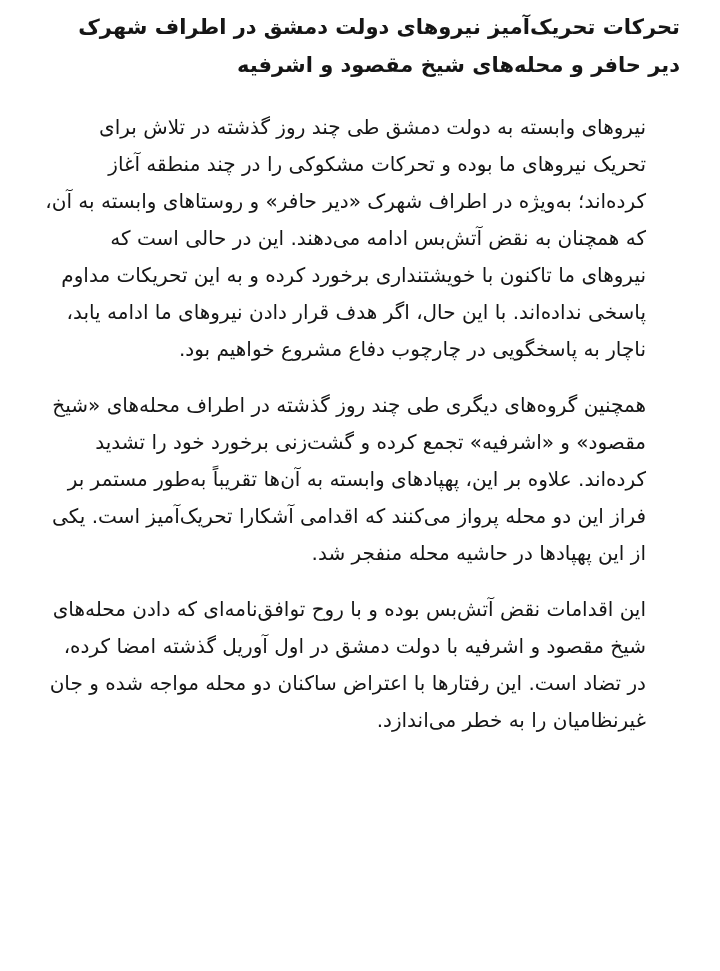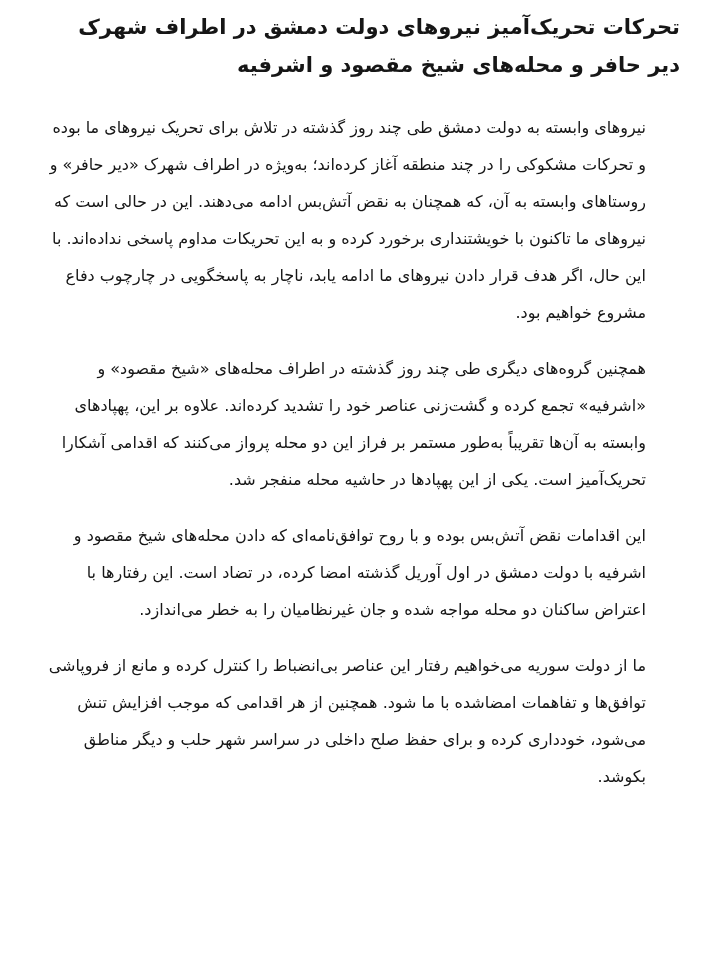--- a/index.html
+++ b/index.html
@@ -26,32 +26,31 @@
     margin: 0 0 25px 0;
     font-size: 21px;
     font-weight: bold;
     line-height: 38px;
     color: var(--text, #161616);
   }
   .doc-paragraph {
     margin: 0 0 19px 0;
     
     padding: 0 34px 0 0;
-    font-size: 16px;
+    font-size: 20px;
     font-weight: normal;
     line-height: 37px;
     color: var(--text, #161616);
   }
 </style>
 </head>
 <body>
 
 <main class="page" lang="fa" dir="rtl">
   <h1 class="doc-title">تحرکات تحریک‌آمیز نیروهای دولت دمشق در اطراف شهرک دیر حافر و محله‌های شیخ مقصود و اشرفیه</h1>
 
   <p class="doc-paragraph">نیروهای وابسته به دولت دمشق طی چند روز گذشته در تلاش برای تحریک نیروهای ما بوده و تحرکات مشکوکی را در چند منطقه آغاز کرده‌اند؛ به‌ویژه در اطراف شهرک «دیر حافر» و روستاهای وابسته به آن، که همچنان به نقض آتش‌بس ادامه می‌دهند. این در حالی است که نیروهای ما تاکنون با خویشتنداری برخورد کرده و به این تحریکات مداوم پاسخی نداده‌اند. با این حال، اگر هدف قرار دادن نیروهای ما ادامه یابد، ناچار به پاسخگویی در چارچوب دفاع مشروع خواهیم بود.</p>
 
-  <p class="doc-paragraph">همچنین گروه‌های دیگری طی چند روز گذشته در اطراف محله‌های «شیخ مقصود» و «اشرفیه» تجمع کرده و گشت‌زنی عناصر خود را تشدید کرده‌اند. علاوه بر این، پهپادهای وابسته به آن‌ها تقریباً به‌طور مستمر بر فراز این دو محله پرواز می‌کنند که اقدامی آشکارا تحریک‌آمیز است. یکی از این پهپادها در حاشیه محله منفجر شد.</p>
+  <p class="doc-paragraph">همچنین گروه‌های دیگری طی چند روز گذشته در اطراف محله‌های «شیخ مقصود» و «اشرفیه» تجمع کرده و گشت‌زنی برخورد خود را تشدید کرده‌اند. علاوه بر این، پهپادهای وابسته به آن‌ها تقریباً به‌طور مستمر بر فراز این دو محله پرواز می‌کنند که اقدامی آشکارا تحریک‌آمیز است. یکی از این پهپادها در حاشیه محله منفجر شد.</p>
 
   <p class="doc-paragraph">این اقدامات نقض آتش‌بس بوده و با روح توافق‌نامه‌ای که دادن محله‌های شیخ مقصود و اشرفیه با دولت دمشق در اول آوریل گذشته امضا کرده، در تضاد است. این رفتارها با اعتراض ساکنان دو محله مواجه شده و جان غیرنظامیان را به خطر می‌اندازد.</p>
 
-  <p class="doc-paragraph">ما از دولت سوریه می‌خواهیم رفتار این عناصر بی‌انضباط را کنترل کرده و مانع از فروپاشی توافق‌ها و تفاهمات امضاشده با ما شود. همچنین از هر اقدامی که موجب افزایش تنش می‌شود، خودداری کرده و برای حفظ صلح داخلی در سراسر شهر حلب و دیگر مناطق بکوشد.</p>
 </main>
 
 </body></html>

